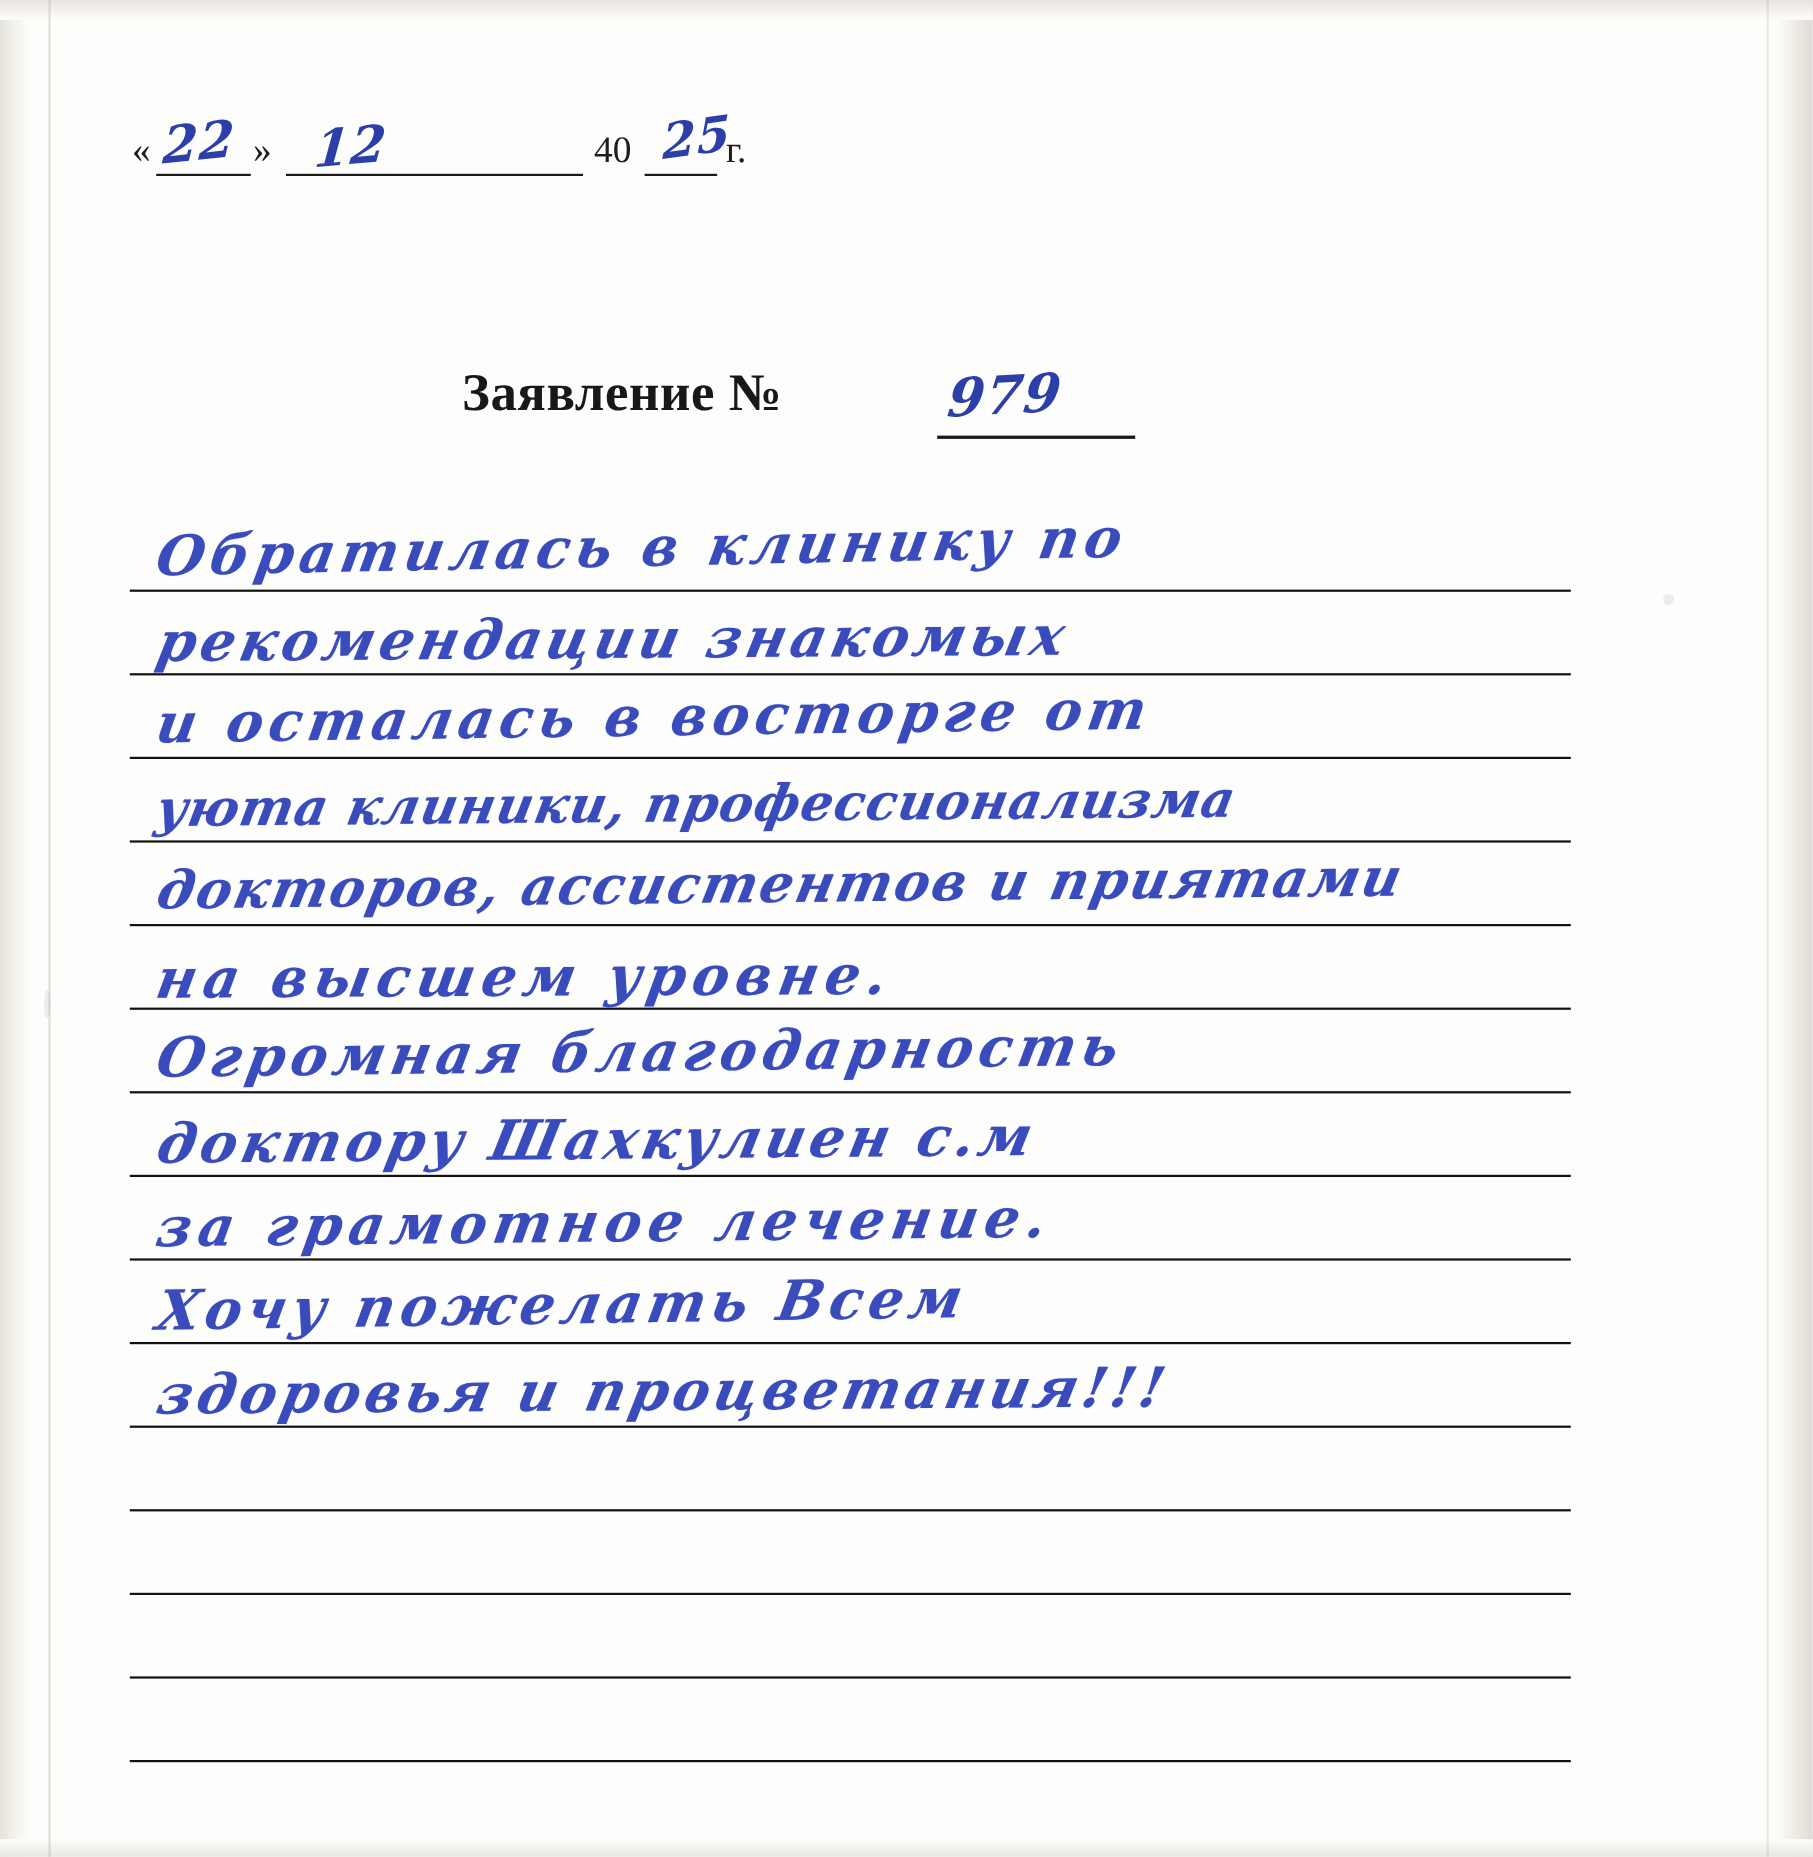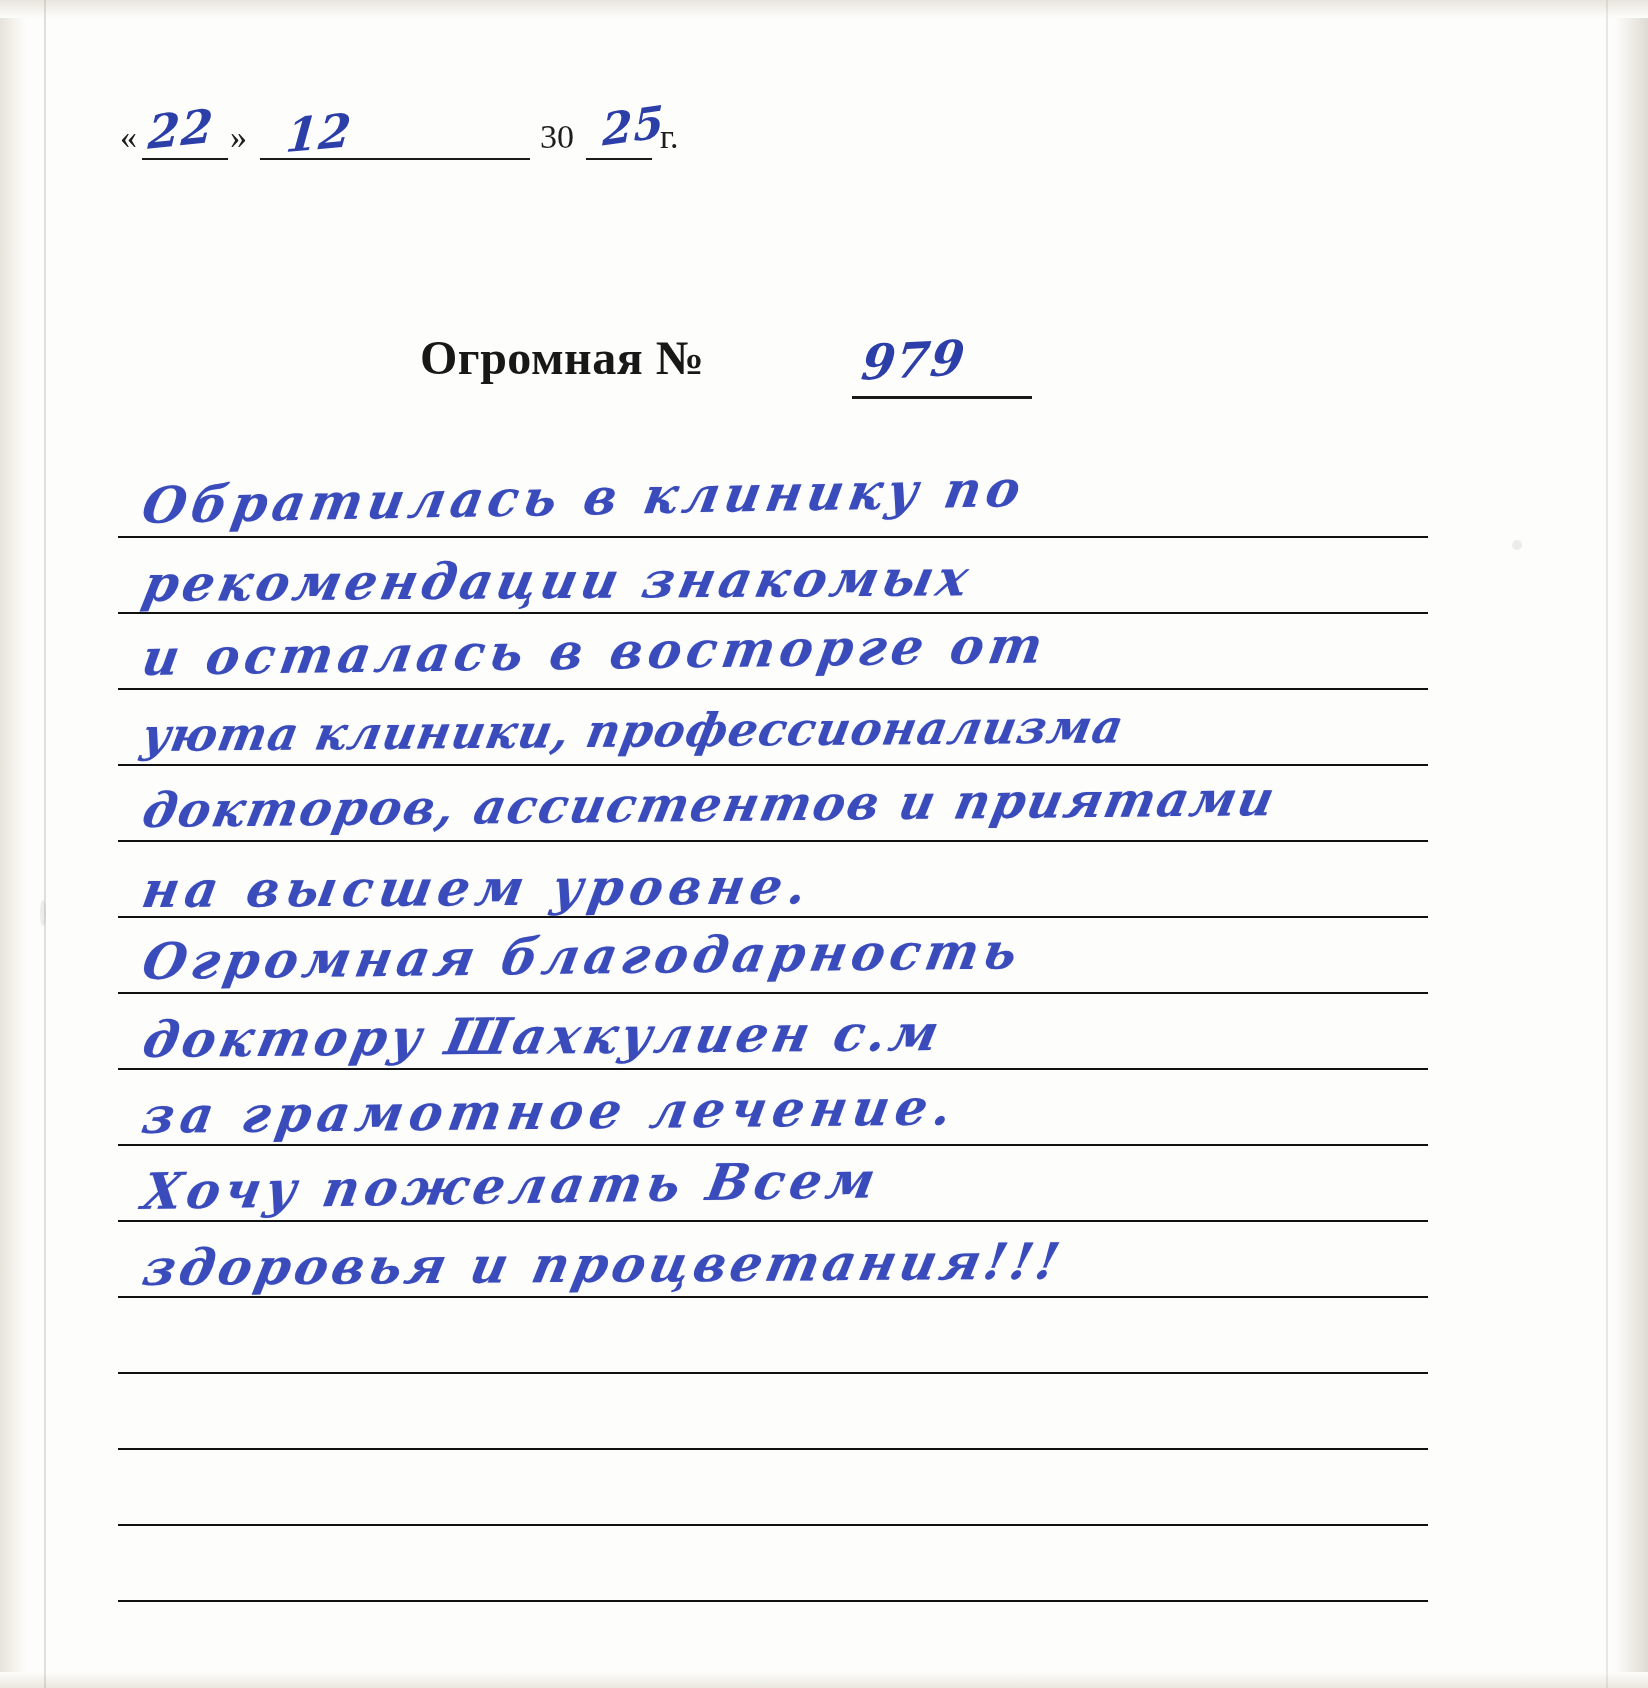--- a/index.html
+++ b/index.html
@@ -204,28 +204,28 @@
   <div class="fold-left"></div>
   <div class="fold-right"></div>
 
   <div class="date-row">
     <span class="date-quote-open">«</span>
     <div class="rule rule-day"></div>
     <span class="hand date-day">22</span>
     <span class="date-quote-close">»</span>
     <div class="rule rule-month"></div>
     <span class="hand date-month">12</span>
-    <span class="date-year-prefix">30</span>
+    <span class="date-year-prefix">40</span>
     <div class="rule rule-year"></div>
     <span class="hand date-year">25</span>
     <span class="date-suffix">г.</span>
   </div>
 
   <div class="title-row">
-    <span class="title-text">Огромная №</span>
+    <span class="title-text">Заявление №</span>
     <div class="title-number-rule"></div>
     <span class="hand title-number">979</span>
   </div>
 
   <div class="lines">
 
     <div class="line" style="top:66px;"></div>
     <div class="line" style="top:142px;"></div>
     <div class="line" style="top:218px;"></div>
     <div class="line" style="top:294px;"></div>

